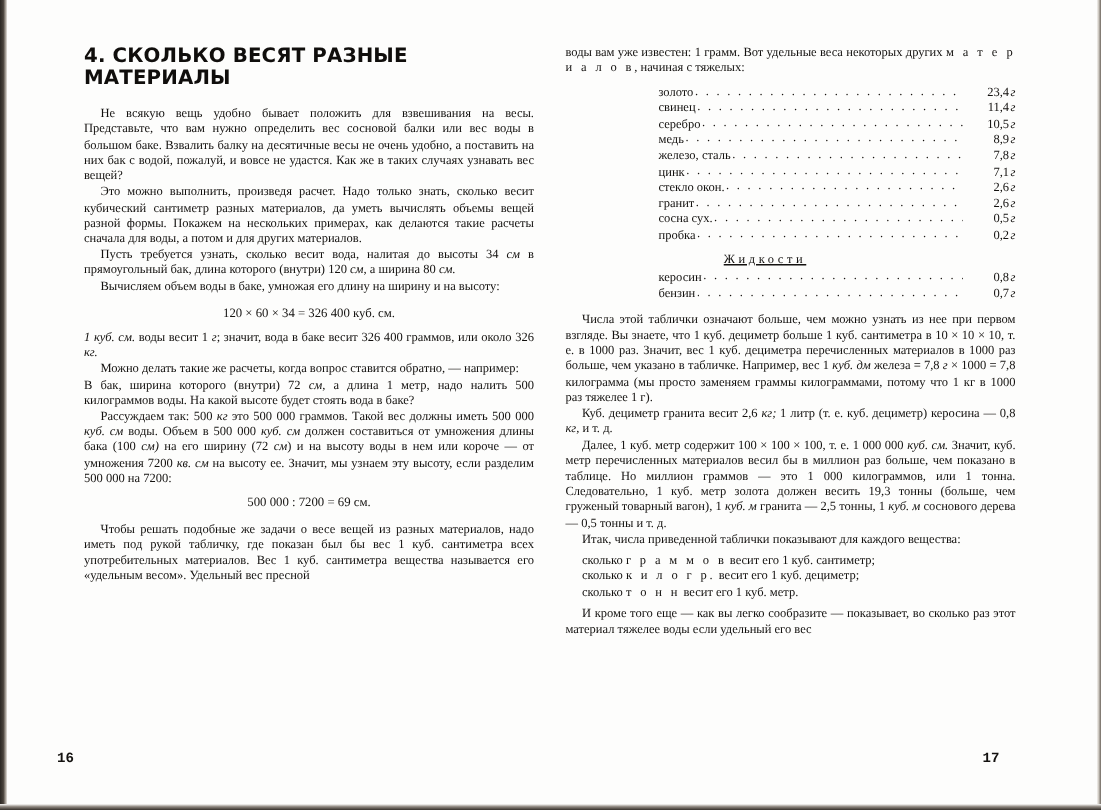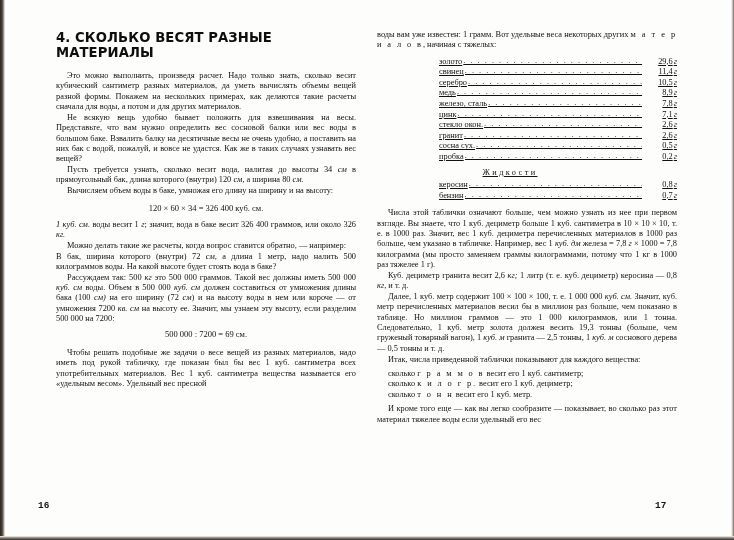--- a/index.html
+++ b/index.html
@@ -81,21 +81,20 @@
   .formula.tight { margin: 5px 0 8px 0; }
 
   i, .it { font-style: italic; }
 
   
   .sg-table {
     margin: 6px 0 4px 0;
     padding-left: 62px;
     font-size: 8.35px;
     line-height: 10.6px;
-    text-decoration: underline;
   }
   .sg-row {
     display: flex;
     align-items: baseline;
     white-space: nowrap;
   }
   .sg-name { flex: 0 0 auto; }
   .sg-dots {
     flex: 1 1 auto;
     overflow: hidden;
@@ -152,22 +151,22 @@
   <div id="edge-left"></div>
   <div id="edge-right"></div>
   <div id="edge-bottom"></div>
 
   <div class="spread">
 
     <div class="page-col page-left">
 
       <h1 class="chapter-title">4. СКОЛЬКО ВЕСЯТ РАЗНЫЕ МАТЕРИАЛЫ</h1>
 
+      <p class="body-block indent">Не всякую вещь удобно бывает положить для взвешивания на весы. Представьте, что вам нужно определить вес сосновой балки или вес воды в большом баке. Взвалить балку на десятичные весы не очень удобно, а поставить на них бак с водой, пожалуй, и вовсе не удастся. Как же в таких случаях узнавать вес вещей?</p>
       <p class="body-block indent">Это можно выполнить, произведя расчет. Надо только знать, сколько весит кубический сантиметр разных материалов, да уметь вычислять объемы вещей разной формы. Покажем на нескольких примерах, как делаются такие расчеты сначала для воды, а потом и для других материалов.</p>
-      <p class="body-block indent">Не всякую вещь удобно бывает положить для взвешивания на весы. Представьте, что вам нужно определить вес сосновой балки или вес воды в большом баке. Взвалить балку на десятичные весы не очень удобно, а поставить на них бак с водой, пожалуй, и вовсе не удастся. Как же в таких случаях узнавать вес вещей?</p>
 
       <p class="body-block indent"><span>Пусть требуется узнать, сколько весит вода, налитая до высоты 34 </span><i>см</i><span> в прямоугольный бак, длина которого (внутри) 120 </span><i>см</i><span>, а ширина 80 </span><i>см.</i></p>
 
       <p class="body-block indent">Вычисляем объем воды в баке, умножая его длину на ширину и на высоту:</p>
 
       <div class="formula">120 × 60 × 34 = 326 400 куб. см.</div>
 
       <p class="body-block noindent"><i>1 куб. см.</i><span> воды весит 1 </span><i>г</i><span>; значит, вода в баке весит 326 400 граммов, или около 326 </span><i>кг.</i></p>
 
       <p class="body-block indent">Можно делать такие же расчеты, когда вопрос ставится обратно, — например:</p>
@@ -185,21 +184,21 @@
     <div class="page-col page-right">
 
       <div style="height:30px"></div>
 
       <p class="body-block noindent"><span>воды вам уже известен: 1 грамм. Вот удельные веса некоторых других </span><span class="spaced">м а т е р и а л о в</span><span>, начиная с тяжелых:</span></p>
 
       <div class="sg-table">
         <div class="sg-row">
           <span class="sg-name">золото</span>
           <span class="sg-dots">. . . . . . . . . . . . . . . . . . . . . . . . . . . . . .</span>
-          <span class="sg-val">29,6</span>
+          <span class="sg-val">23,4</span>
           <span class="sg-unit">г</span>
         </div>
         <div class="sg-row">
           <span class="sg-name">свинец</span>
           <span class="sg-dots">. . . . . . . . . . . . . . . . . . . . . . . . . . . . . .</span>
           <span class="sg-val">11,4</span>
           <span class="sg-unit">г</span>
         </div>
         <div class="sg-row">
           <span class="sg-name">серебро</span>

